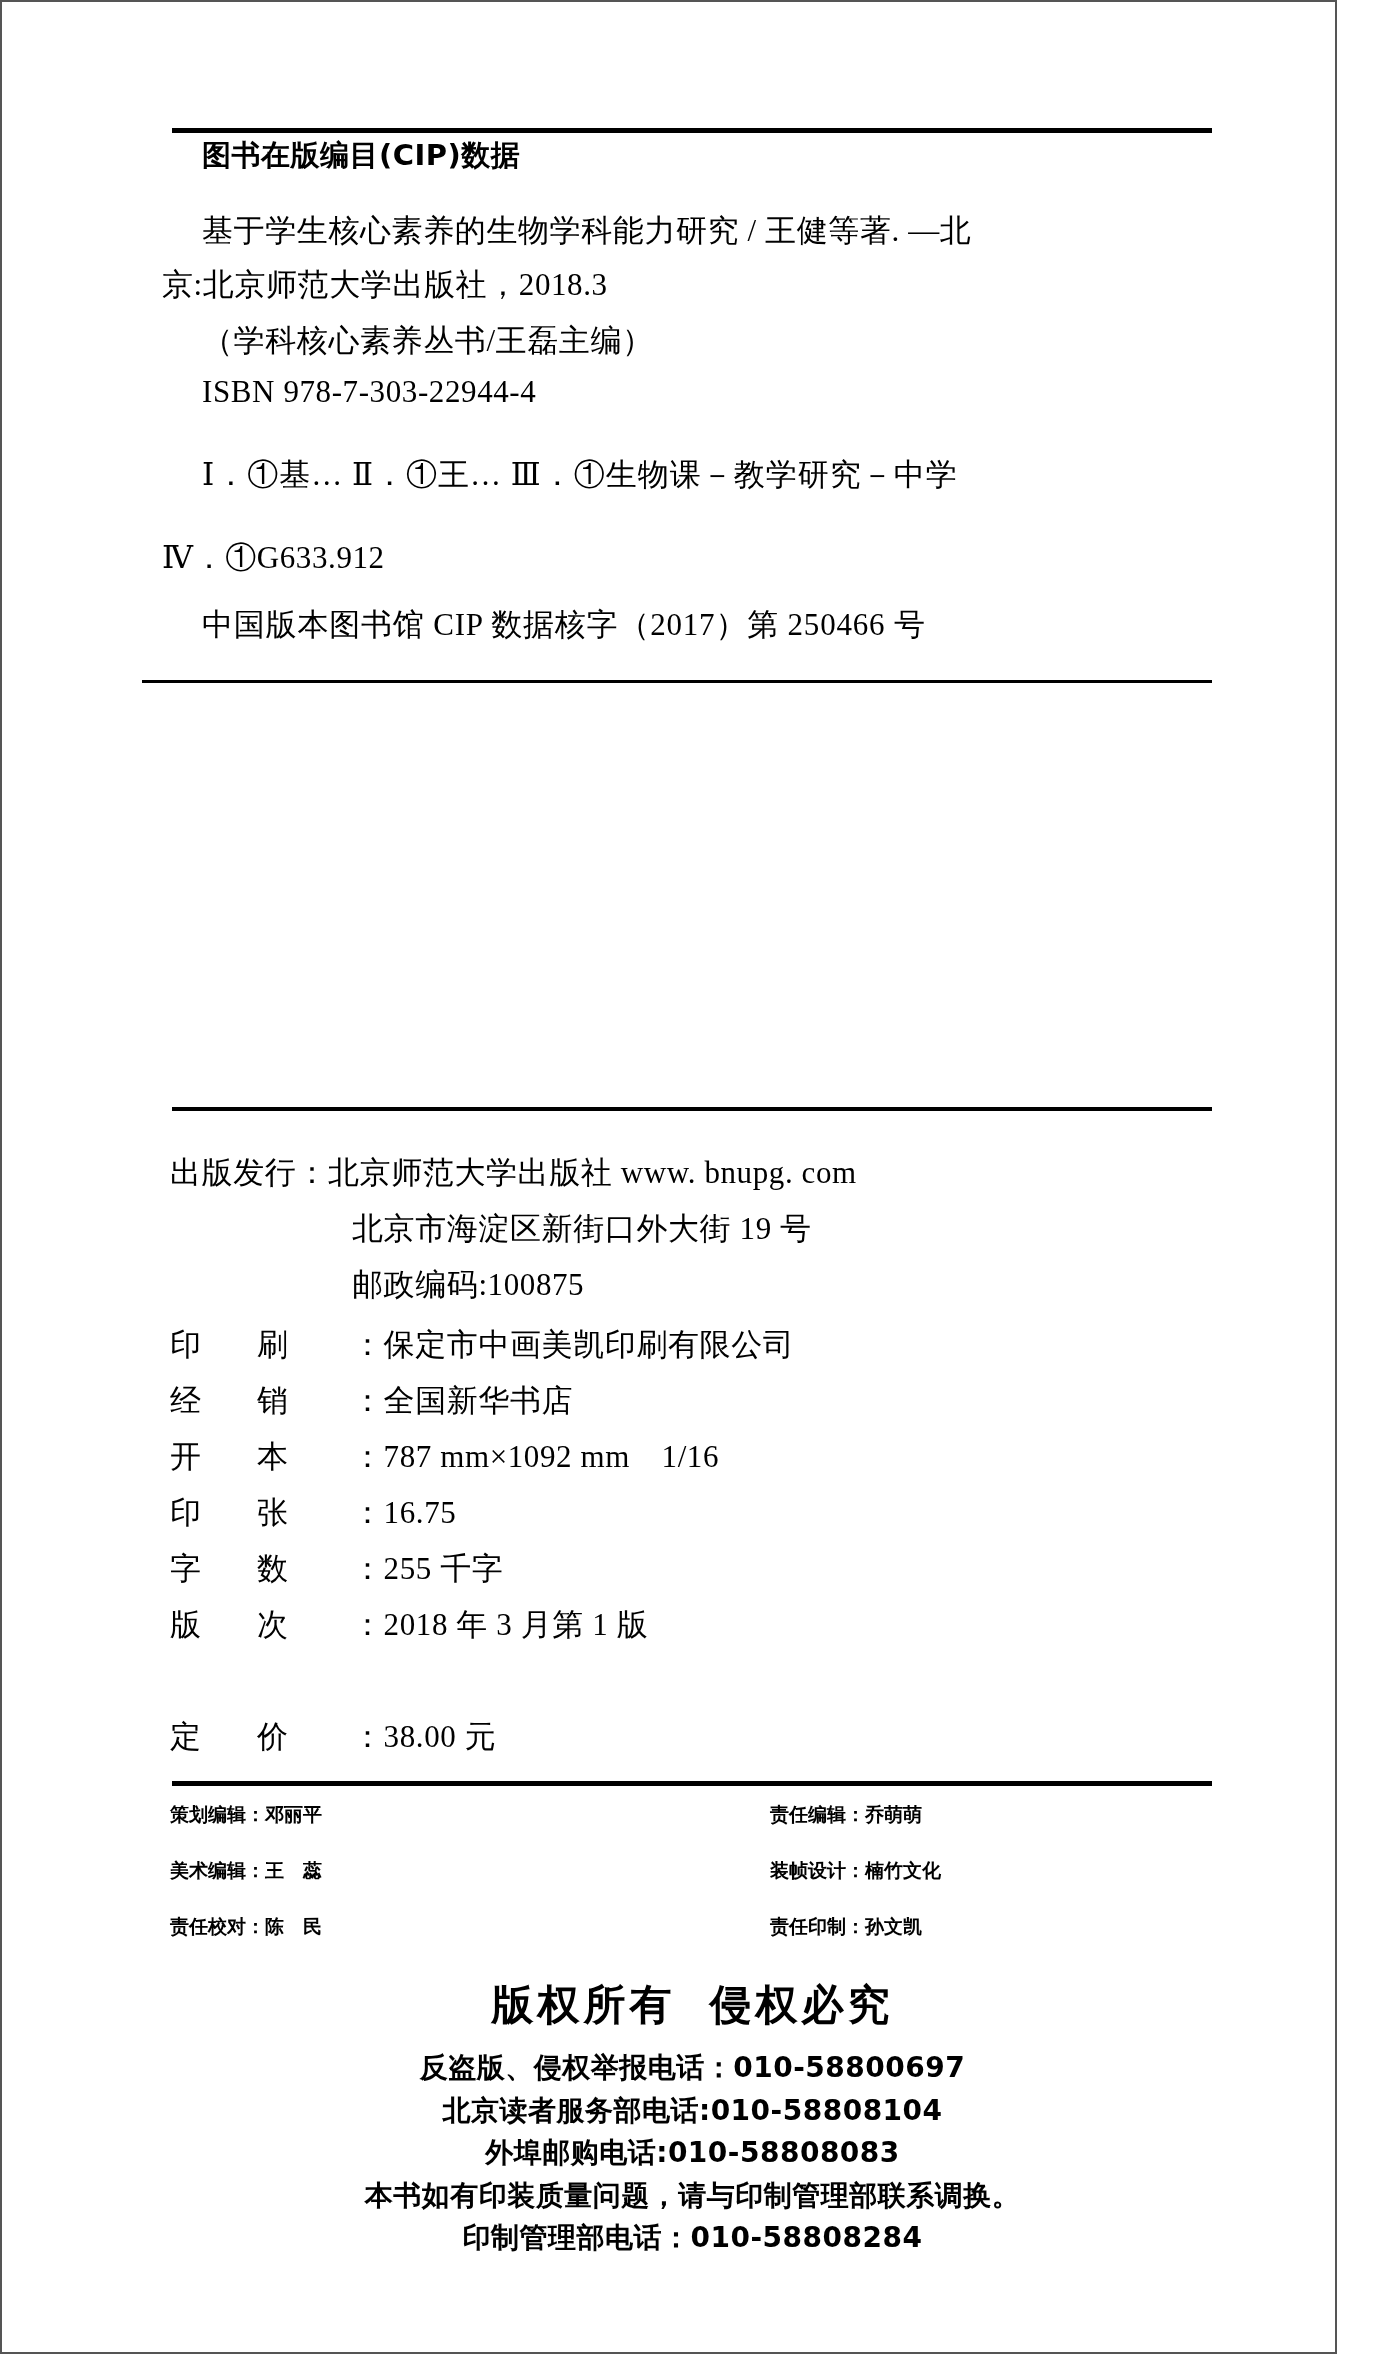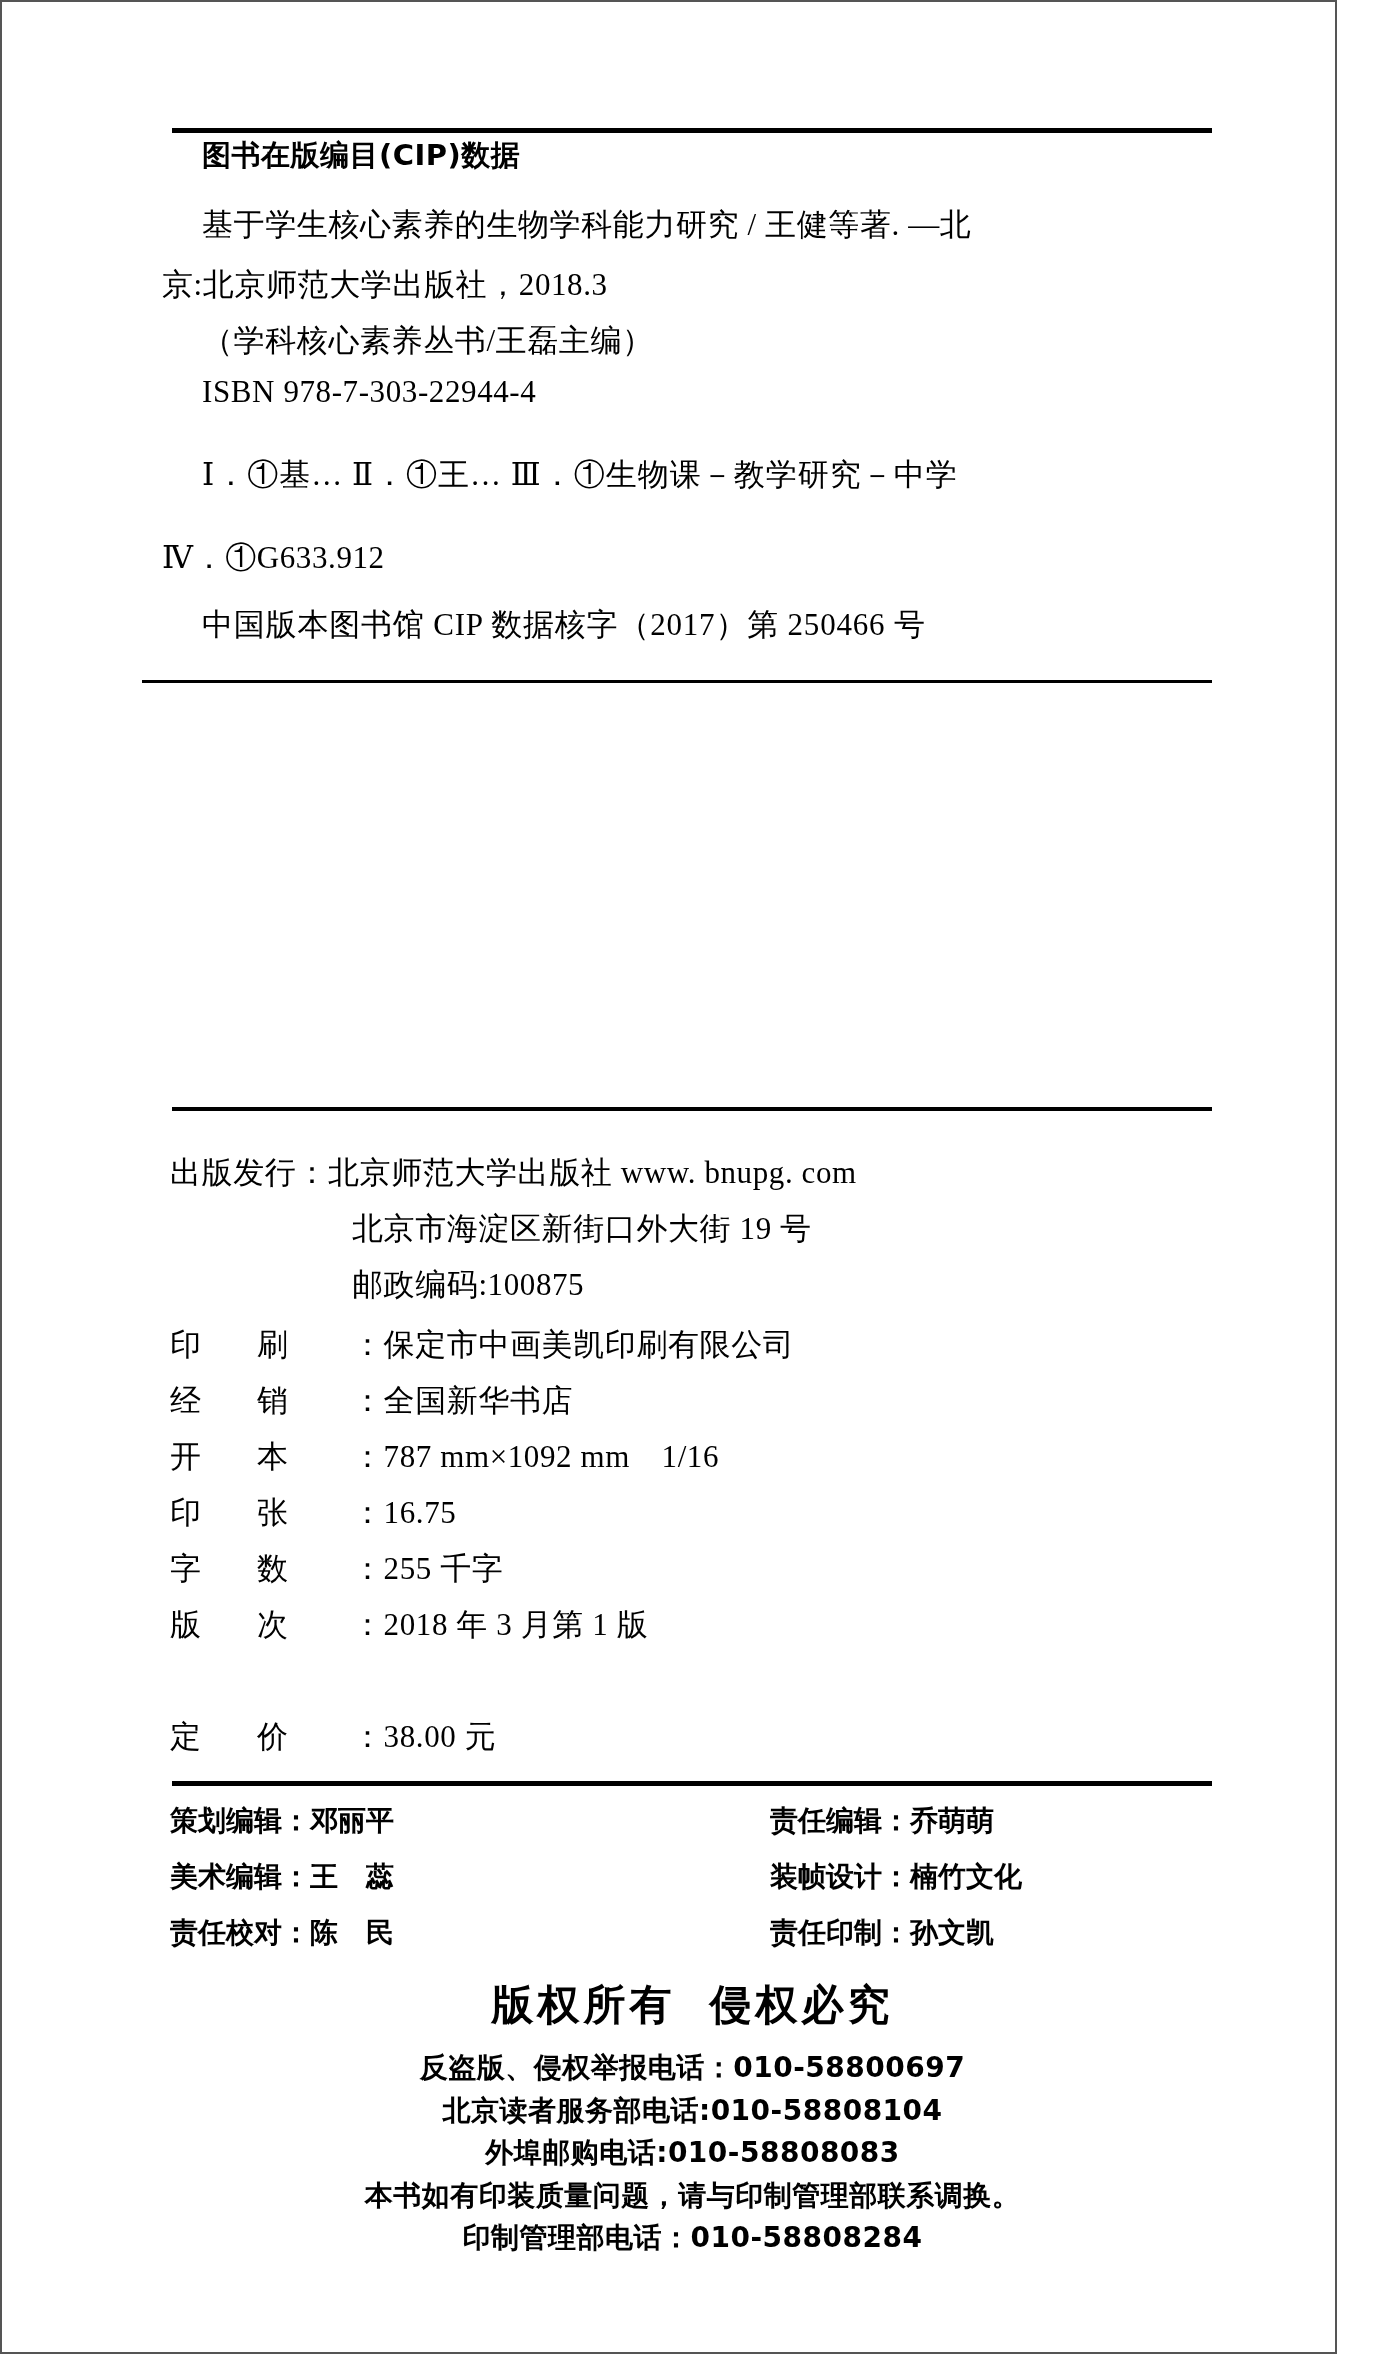--- a/index.html
+++ b/index.html
@@ -38,21 +38,21 @@
     font-size: 29px;
     letter-spacing: 0.5px;
     white-space: nowrap;
   }
   .cip-line {
     position: absolute;
     font-size: 31px;
     letter-spacing: 0.6px;
     white-space: nowrap;
   }
-  .cip-l1 { left: 200px; top: 202px; }
+  .cip-l1 { left: 200px; top: 208px; }
   .cip-l2 { left: 160px; top: 262px; }
   .cip-l3 { left: 200px; top: 318px; }
   .cip-l4 { left: 200px; top: 372px; }
   .cip-l5 { left: 200px; top: 452px; letter-spacing: 1px; }
   .cip-l6 { left: 160px; top: 535px; }
   .cip-l7 { left: 200px; top: 602px; letter-spacing: 0.8px; }
 
   
   .pub-line {
     position: absolute;
@@ -90,21 +90,21 @@
   .dr6 { top: 1658px; }
   .dr7 { top: 1714px; }
 
   
   .credit-row {
     position: absolute;
     left: 168px;
     width: 1045px;
     font-family: "DejaVu Sans", "Liberation Sans", sans-serif;
     font-weight: bold;
-    font-size: 28px;
+    font-size: 19px;
     white-space: nowrap;
   }
   .credit-left {
     display: inline-block;
     width: 600px;
   }
   .credit-right {
     display: inline-block;
   }
   .cr0 { top: 1800px; }

